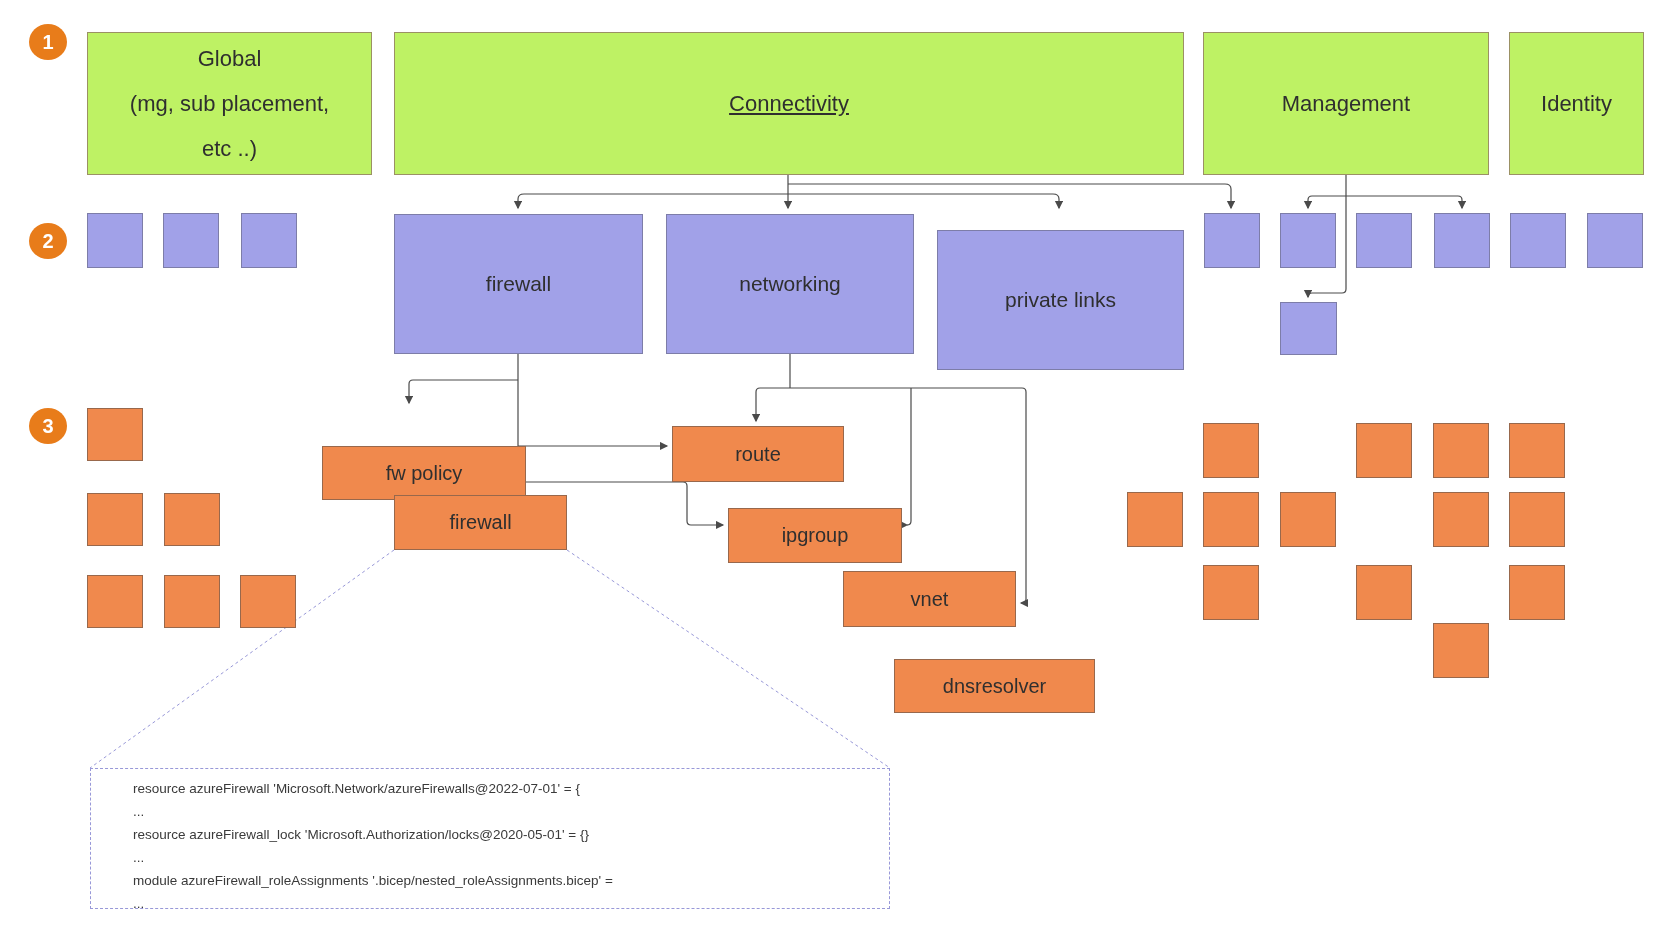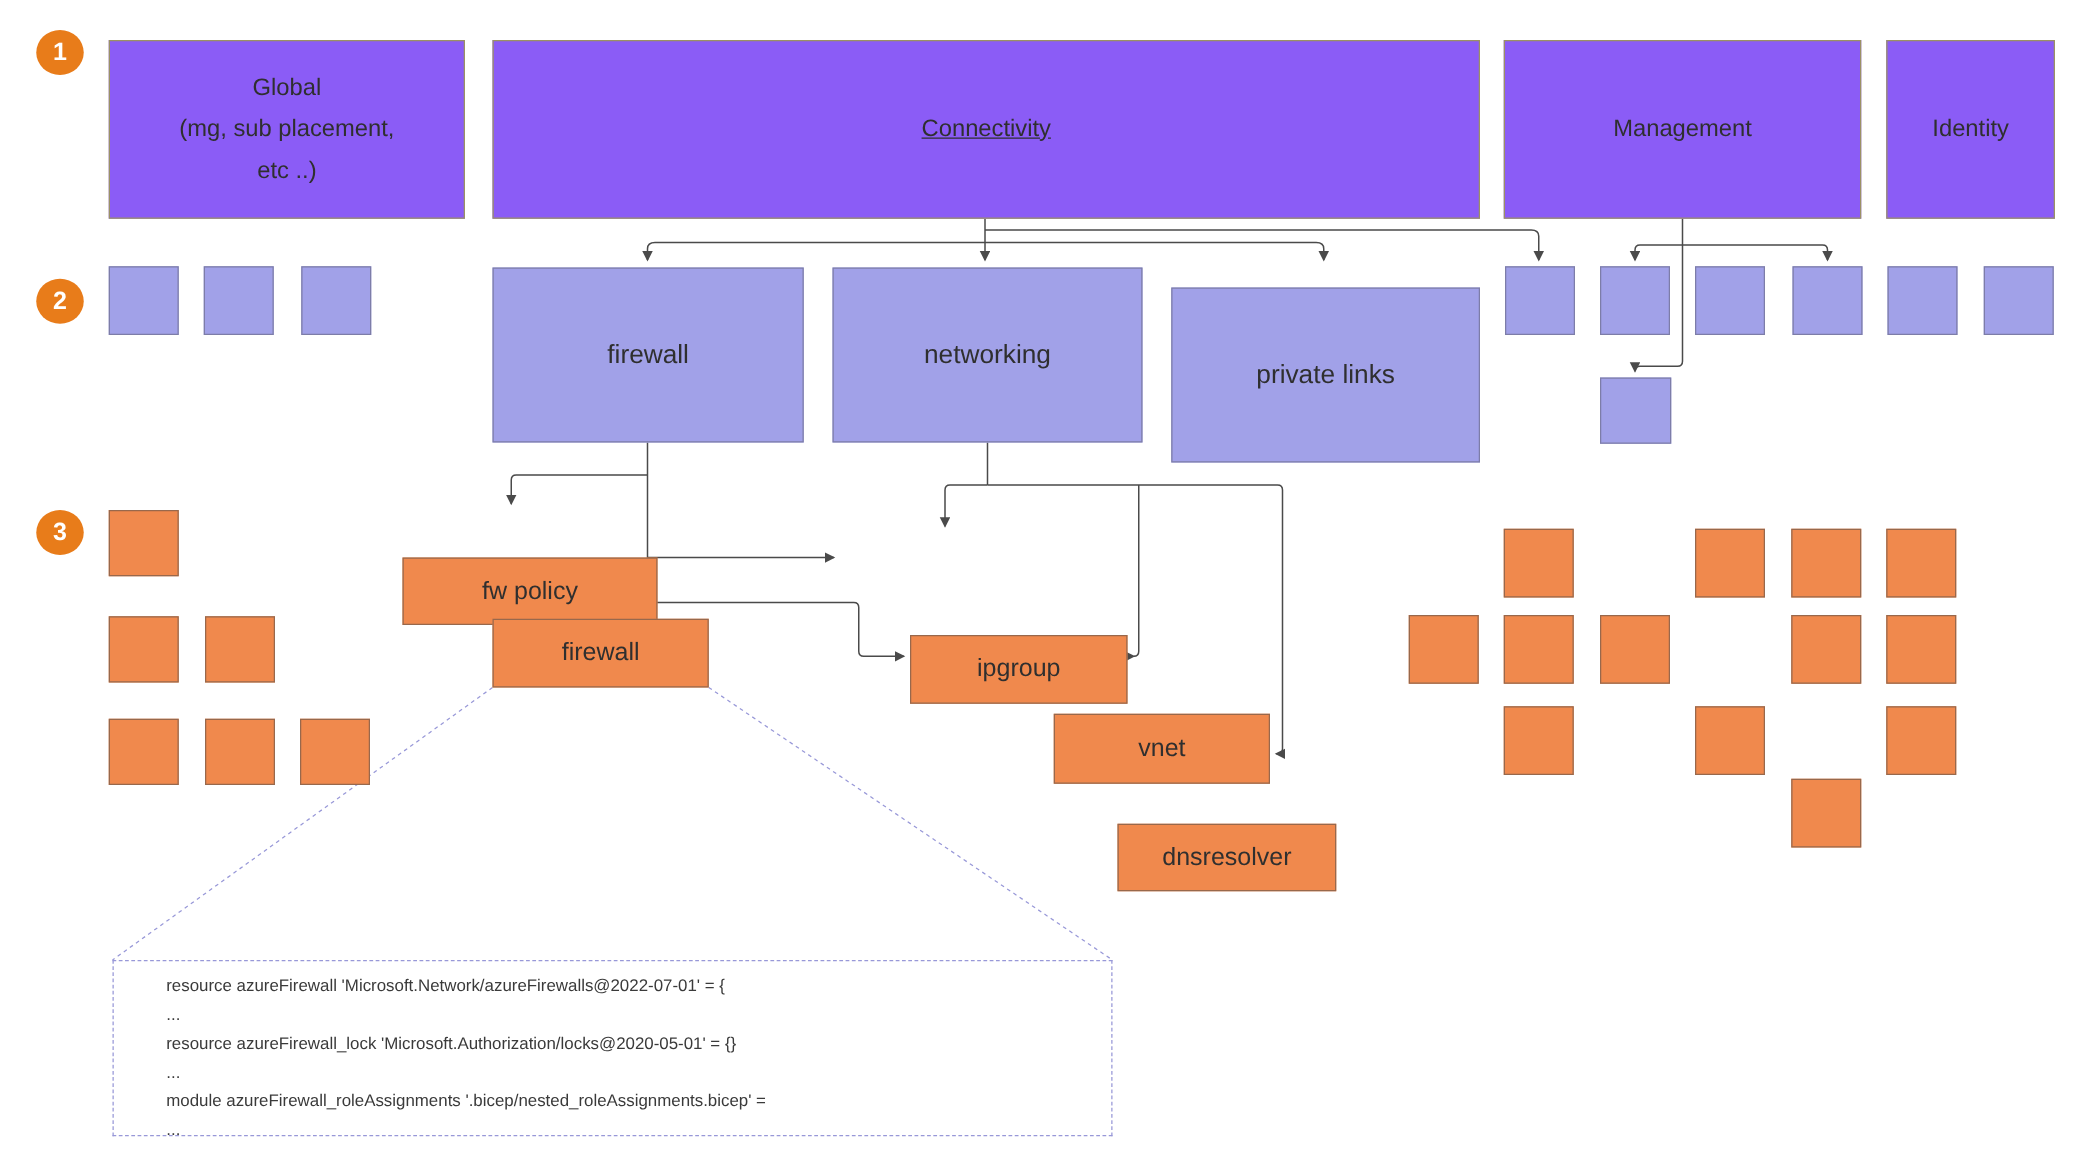--- a/index.html
+++ b/index.html
@@ -2,21 +2,21 @@
 <html><head>
 <meta charset="utf-8">
 <style>
   html,body{margin:0;padding:0;background:#ffffff;}
   body{width:1674px;height:933px;position:relative;overflow:hidden;
        font-family:"Liberation Sans", sans-serif;color:#333333;}
   .stage{position:absolute;inset:0;}
   svg.wires{position:absolute;left:0;top:0;z-index:1;}
   .box{position:absolute;box-sizing:border-box;display:flex;align-items:center;
        justify-content:center;text-align:center;z-index:2;}
-  .lvl1{background:#8b5cf6;border:1px solid #9b9164;font-size:19px;color:#2f2f2f;}
+  .lvl1{background:#bef264;border:1px solid #9b9164;font-size:22px;color:#2f2f2f;gap:12px;}
   .lvl2{background:#A1A1E8;border:1px solid #7d7da8;font-size:21px;color:#2f2f2f;}
   .lvl2s{background:#A1A1E8;border:1px solid #7d7da8;}
   .lvl3{background:#F0894D;border:1px solid #98684c;font-size:20px;color:#2f2f2f;}
   .lvl3s{background:#F0894D;border:1px solid #98684c;}
   .numcircle{position:absolute;width:38px;height:36px;border-radius:50%;
        background:#E87C1A;color:#ffffff;font-weight:bold;font-size:20px;
        display:flex;align-items:center;justify-content:center;z-index:3;}
   .multiline{line-height:33px;flex-direction:column;}
   .codebox{position:absolute;left:90px;top:768px;width:800px;height:141px;
        box-sizing:border-box;border:1px dashed #9898d8;background:#ffffff;
@@ -87,23 +87,24 @@
   <div class="box lvl2s" style="left:1204px;top:213px;width:56px;height:55px;"></div>
   <div class="box lvl2s" style="left:1280px;top:213px;width:56px;height:55px;"></div>
   <div class="box lvl2s" style="left:1356px;top:213px;width:56px;height:55px;"></div>
   <div class="box lvl2s" style="left:1434px;top:213px;width:56px;height:55px;"></div>
   <div class="box lvl2s" style="left:1510px;top:213px;width:56px;height:55px;"></div>
   <div class="box lvl2s" style="left:1587px;top:213px;width:56px;height:55px;"></div>
   <div class="box lvl2s" style="left:1280px;top:302px;width:57px;height:53px;"></div>
 
   <div class="box lvl3" style="left:322px;top:422px;width:204px;height:54px;margin-top:24px;">fw policy</div>
   <div class="box lvl3" style="left:394px;top:495px;width:173px;height:55px;">firewall</div>
+  <div class="box lvl3" style="left:672px;top:426px;width:172px;height:56px;">route</div>
   <div class="box lvl3" style="left:728px;top:508px;width:174px;height:55px;">ipgroup</div>
   <div class="box lvl3" style="left:843px;top:571px;width:173px;height:56px;">vnet</div>
-  <div class="box lvl3" style="left:894px;top:659px;width:175px;height:54px;">dnsresolver</div>
+  <div class="box lvl3" style="left:894px;top:659px;width:201px;height:54px;">dnsresolver</div>
 
   <div class="box lvl3s" style="left:87px;top:408px;width:56px;height:53px;"></div>
   <div class="box lvl3s" style="left:87px;top:493px;width:56px;height:53px;"></div>
   <div class="box lvl3s" style="left:164px;top:493px;width:56px;height:53px;"></div>
   <div class="box lvl3s" style="left:87px;top:575px;width:56px;height:53px;"></div>
   <div class="box lvl3s" style="left:164px;top:575px;width:56px;height:53px;"></div>
   <div class="box lvl3s" style="left:240px;top:575px;width:56px;height:53px;"></div>
 
   <div class="box lvl3s" style="left:1203px;top:423px;width:56px;height:55px;"></div>
   <div class="box lvl3s" style="left:1356px;top:423px;width:56px;height:55px;"></div>

